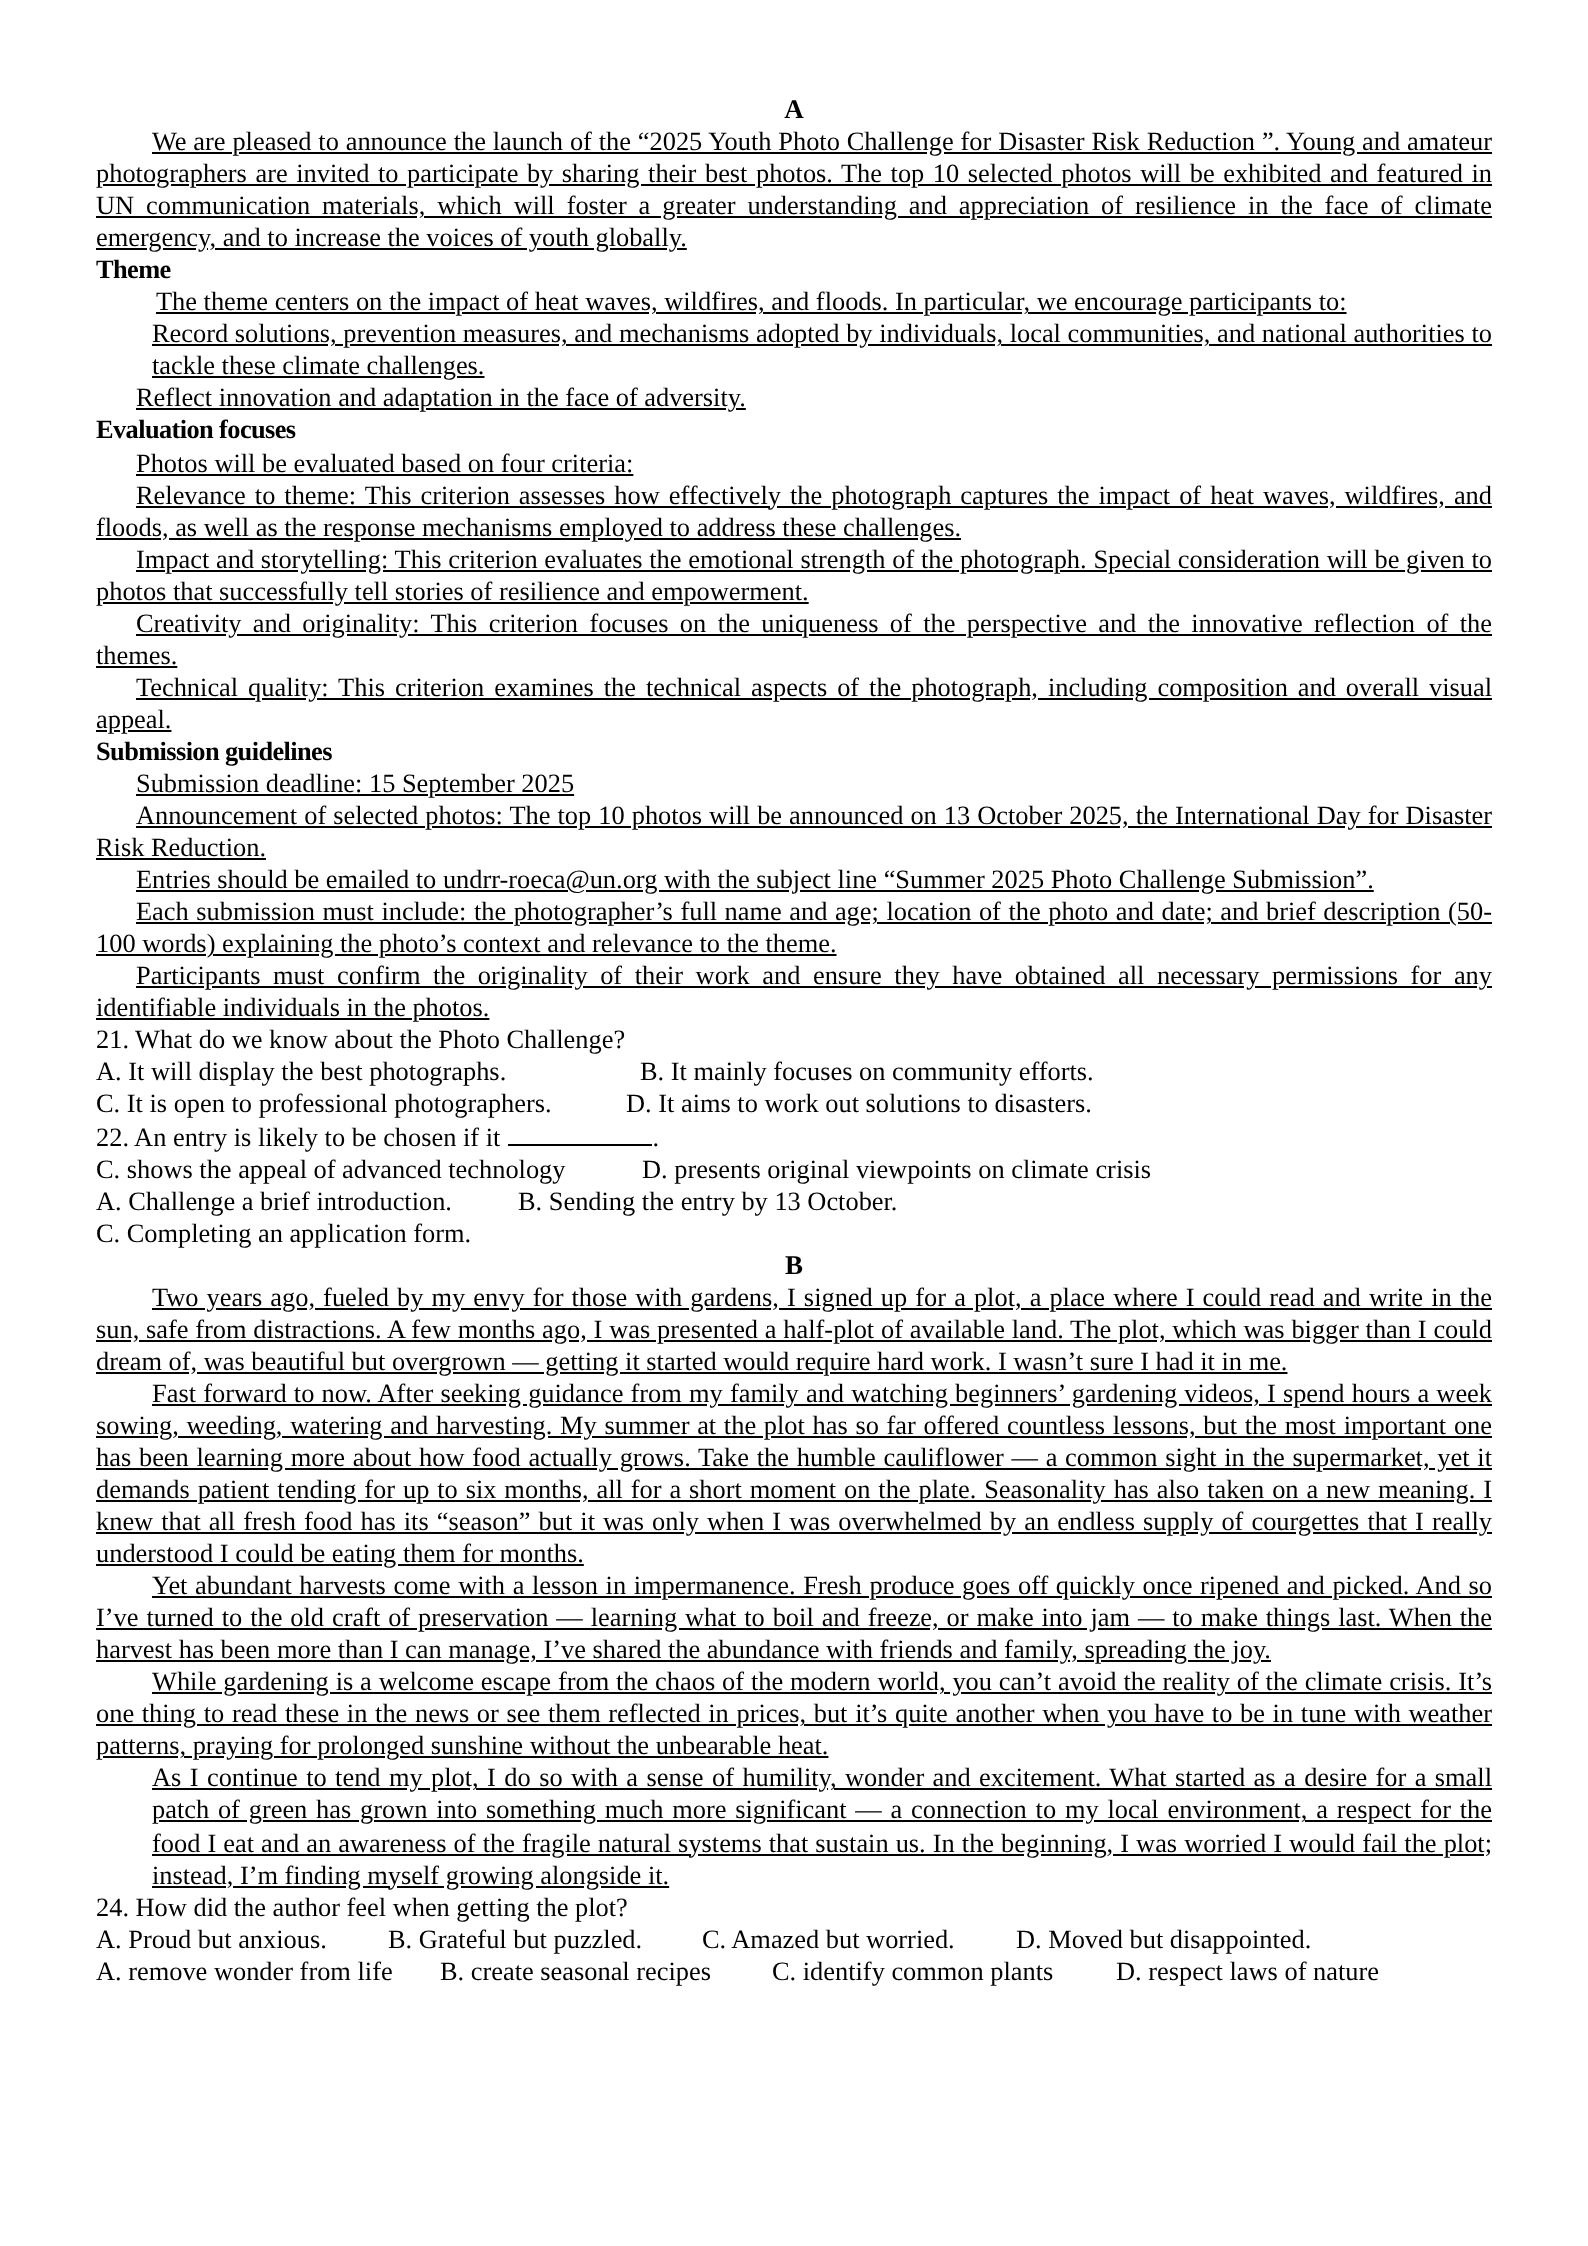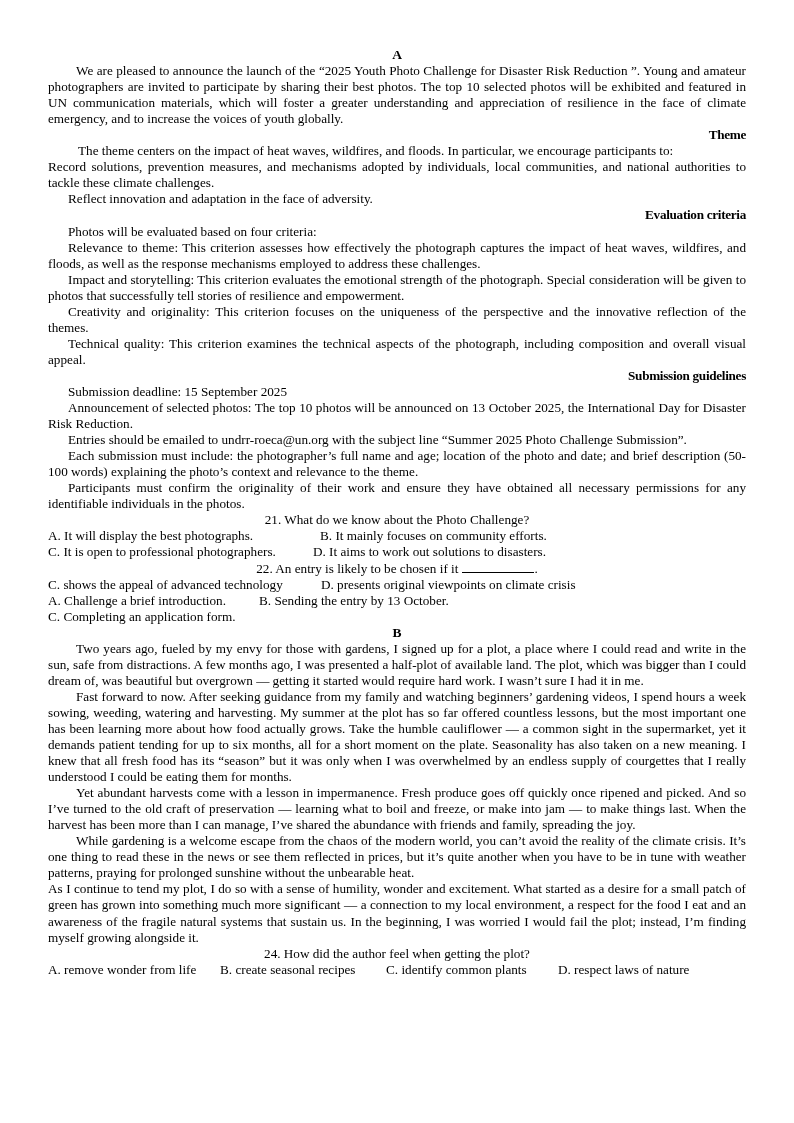--- a/index.html
+++ b/index.html
@@ -2,43 +2,43 @@
 <html><head>
 <meta charset="utf-8">
 <style>
   html, body { margin:0; padding:0; background:#ffffff; }
   body { width:794px; height:1123px; overflow:hidden; position:relative; }
   .page {
     position:absolute; left:48px; top:47px; width:698px;
     font-family:"Liberation Serif", serif; font-size:13.2px; line-height:16.05px; color:#000;
   }
   .center { text-align:center; font-weight:bold; font-size:13.5px; }
-  .p { text-align:justify; text-indent:28px; margin:0; }
+  .p { text-align:justify; text-indent:28px; margin:0;text-decoration:underline; }
   .p.i20 { text-indent:20px; }
-  .p.i0 { text-indent:0; }
-  .h { font-weight:bold; margin:0; letter-spacing:-0.3px;text-align:right; }
-  .q { margin:0;text-align:center; }
+  .p.i0 { text-indent:0;margin-left:28px; }
+  .h { font-weight:bold; margin:0; letter-spacing:-0.3px; }
+  .q { margin:0; }
   .opts { display:flex; margin:0; white-space:nowrap; }
   .opt { display:inline-block; }
   .blank { display:inline-block; width:72px; border-bottom:1px solid #000; height:11px; vertical-align:baseline; margin-left:4px; }
 </style>
 </head>
 <body>
 
 <div class="page">
 
   <div class="center">A</div>
   <p class="p">We are pleased to announce the launch of the “2025 Youth Photo Challenge  for Disaster Risk Reduction ”. Young and amateur photographers are invited to participate by sharing their best photos. The top 10 selected photos will be exhibited and featured in UN communication materials, which will foster a greater understanding and appreciation of resilience in the face of climate emergency, and to increase the voices of youth globally.</p>
 
   <p class="h">Theme</p>
   <p class="p" style="text-indent:30px">The theme centers on the impact of heat waves, wildfires, and floods. In particular, we encourage participants to:</p>
   <p class="p i0">Record solutions, prevention measures, and mechanisms adopted by individuals, local communities, and national authorities to tackle these climate challenges.</p>
   <p class="p i20">Reflect innovation and adaptation in the face of adversity.</p>
 
-  <p class="h">Evaluation criteria</p>
+  <p class="h">Evaluation focuses</p>
   <p class="p i20">Photos will be evaluated based on four criteria:</p>
   <p class="p i20">Relevance to theme: This criterion assesses how effectively the photograph captures the impact of heat waves, wildfires, and floods, as well as the response mechanisms employed to address these challenges.</p>
   <p class="p i20">Impact and storytelling: This criterion evaluates the emotional strength of the photograph. Special consideration will be given to photos that successfully tell stories of resilience and empowerment.</p>
   <p class="p i20">Creativity and originality: This criterion focuses on the uniqueness of the perspective and the innovative reflection of the themes.</p>
   <p class="p i20">Technical quality: This criterion examines the technical aspects of the photograph, including composition and overall visual appeal.</p>
 
   <p class="h">Submission guidelines</p>
   <p class="p i20">Submission deadline: 15 September 2025</p>
   <p class="p i20">Announcement of selected photos: The top 10 photos will be announced on 13 October 2025, the International Day for Disaster Risk Reduction.</p>
   <p class="p i20">Entries should be emailed to undrr-roeca@un.org with the subject line “Summer 2025 Photo Challenge Submission”.</p>
@@ -70,20 +70,26 @@
   </div>
 
   <div class="center">B</div>
   <p class="p">Two years ago, fueled by my envy for those with gardens, I signed up for a plot, a place where I could read and write in the sun, safe from distractions. A few months ago, I was presented a half-plot of available land. The plot, which was bigger than I could dream of, was beautiful but overgrown — getting it started would require hard work. I wasn’t sure I had it in me.</p>
   <p class="p">Fast forward to now. After seeking guidance from my family and watching beginners’ gardening videos, I spend hours a week sowing, weeding, watering and harvesting. My summer at the plot has so far offered countless lessons, but the most important one has been learning more about how food actually grows. Take the humble cauliflower — a common sight in the supermarket, yet it demands patient tending for up to six months, all for a short moment on the plate. Seasonality has also taken on a new meaning. I knew that all fresh food has its “season” but it was only when I was overwhelmed by an endless supply of courgettes that I really understood I could be eating them for months.</p>
   <p class="p">Yet abundant harvests come with a lesson in impermanence. Fresh produce goes off quickly once ripened and picked. And so I’ve turned to the old craft of preservation — learning what to boil and freeze, or make into jam — to make things last. When the harvest has been more than I can manage, I’ve shared the abundance with friends and family, spreading the joy.</p>
   <p class="p">While gardening is a welcome escape from the chaos of the modern world, you can’t avoid the reality of the climate crisis. It’s one thing to read these in the news or see them reflected in prices, but it’s quite another when you have to be in tune with weather patterns, praying for prolonged sunshine without the unbearable heat.</p>
   <p class="p i0">As I continue to tend my plot, I do so with a sense of humility, wonder and excitement. What started as a desire for a small patch of green has grown into something much more significant — a connection to my local environment, a respect for the food I eat and an awareness of the fragile natural systems that sustain us. In the beginning, I was worried I would fail the plot; instead, I’m finding myself growing alongside it.</p>
 
   <p class="q">24. How did the author feel when getting the plot?</p>
+  <div class="opts">
+    <span class="opt" style="width:146px">A. Proud but anxious.</span>
+    <span class="opt" style="width:157px">B. Grateful but puzzled.</span>
+    <span class="opt" style="width:157px">C. Amazed but worried.</span>
+    <span class="opt">D. Moved but disappointed.</span>
+  </div>
 
   <div class="opts">
     <span class="opt" style="width:172px">A. remove wonder from life</span>
     <span class="opt" style="width:166px">B. create seasonal recipes</span>
     <span class="opt" style="width:172px">C. identify common plants</span>
     <span class="opt">D. respect laws of nature</span>
   </div>
 
 </div>
 

